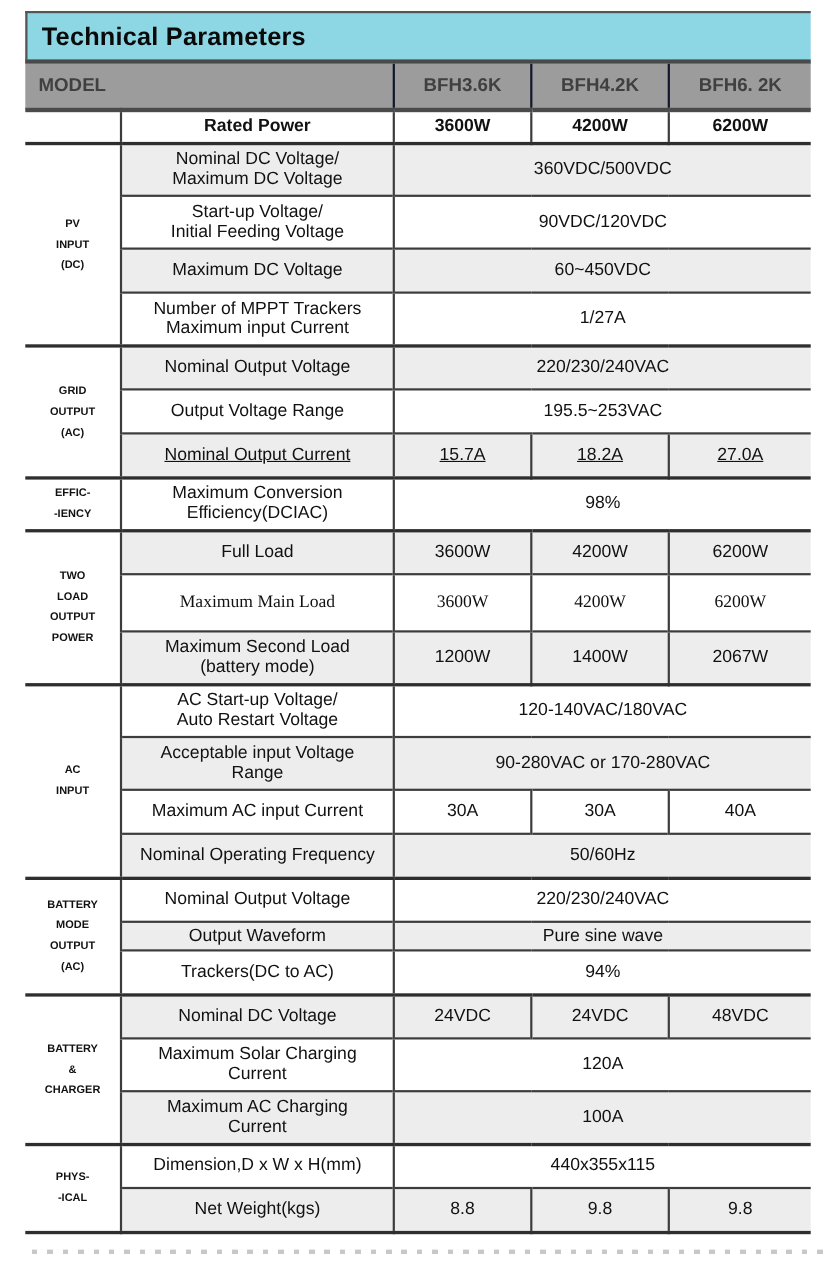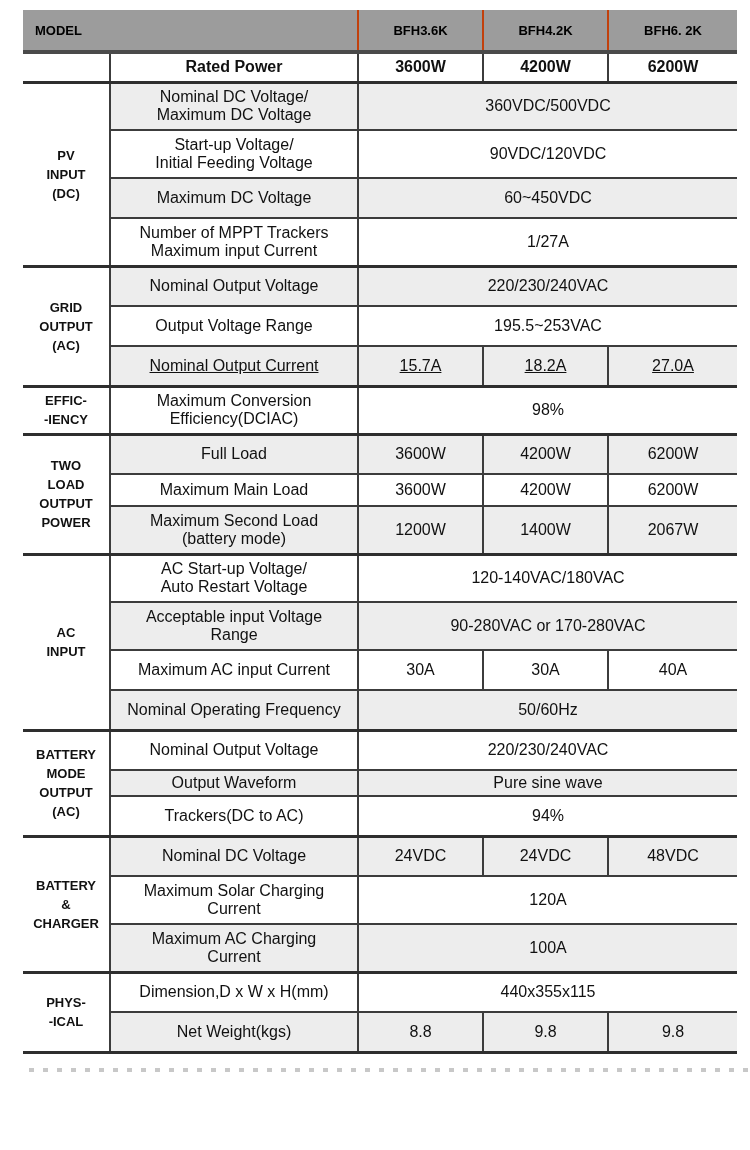--- a/index.html
+++ b/index.html
@@ -47,41 +47,41 @@
   col.c-v2{width:125px;}
   col.c-v3{width:129px;}
   th,td{
     text-align:center;
     vertical-align:middle;
     white-space:pre-line;
   }
   
   .model-row th{
     background:var(--model-bg);
-    color:#000000;
-    font-size:13px;font-weight:bold;
+    color:#404040;
+    font-size:17px;font-weight:bold;
     height:42px;
     border-bottom:4px solid #4a4a4a;
   }
   .model-row th.model-label{
     text-align:left;
     padding-left:12px;
   }
   .model-row th.model-col{
-    border-left:2px solid #c2410c;
+    border-left:2px solid #0f172a;
   }
   
   tbody td{
     font-size:16px;
     line-height:18px;
     padding:3px 4px;
   }
   td.section-cell{
     font-weight:bold;
-    font-size:13px;
+    font-size:10px;
     line-height:19px;
     background:#ffffff;
     border-top:3px solid var(--border-thick);
   }
   td.label-cell,td.value-cell{
     border-left:2px solid var(--border);
     border-top:2px solid var(--border);
   }
   tr.section-start td{
     border-top:3px solid var(--border-thick);
@@ -94,20 +94,23 @@
     width:722px;height:4px;
     margin:14px 0 0 6px;
     background:repeating-linear-gradient(to right,var(--dot) 0 5px,transparent 5px 14px);
   }
 </style>
 </head>
 <body>
 
 <div class="page">
 
+  <div class="title-bar">
+    <span>Technical Parameters</span>
+  </div>
 
   <table>
     <colgroup>
       <col class="c-section">
         <col class="c-label">
         <col class="c-v1">
         <col class="c-v2">
         <col class="c-v3">
     </colgroup>
     <thead>
@@ -175,21 +178,21 @@
         <tr class="section-start" style="height: 40px;">
           <td class="section-cell" rowspan="3">TWO
 LOAD
 OUTPUT
 POWER</td>
           <td class="label-cell shade">Full Load</td>
           <td class="value-cell shade">3600W</td>
           <td class="value-cell shade">4200W</td>
           <td class="value-cell shade">6200W</td>
         </tr>
-        <tr style="height: 32px;">
+        <tr style="height: 52px; font-family: Liberation Serif, serif;">
           <td class="label-cell">Maximum Main Load</td>
           <td class="value-cell">3600W</td>
           <td class="value-cell">4200W</td>
           <td class="value-cell">6200W</td>
         </tr>
         <tr style="height: 48px; margin-top: 40px;">
           <td class="label-cell shade">Maximum Second Load
 (battery mode)</td>
           <td class="value-cell shade">1200W</td>
           <td class="value-cell shade">1400W</td>

